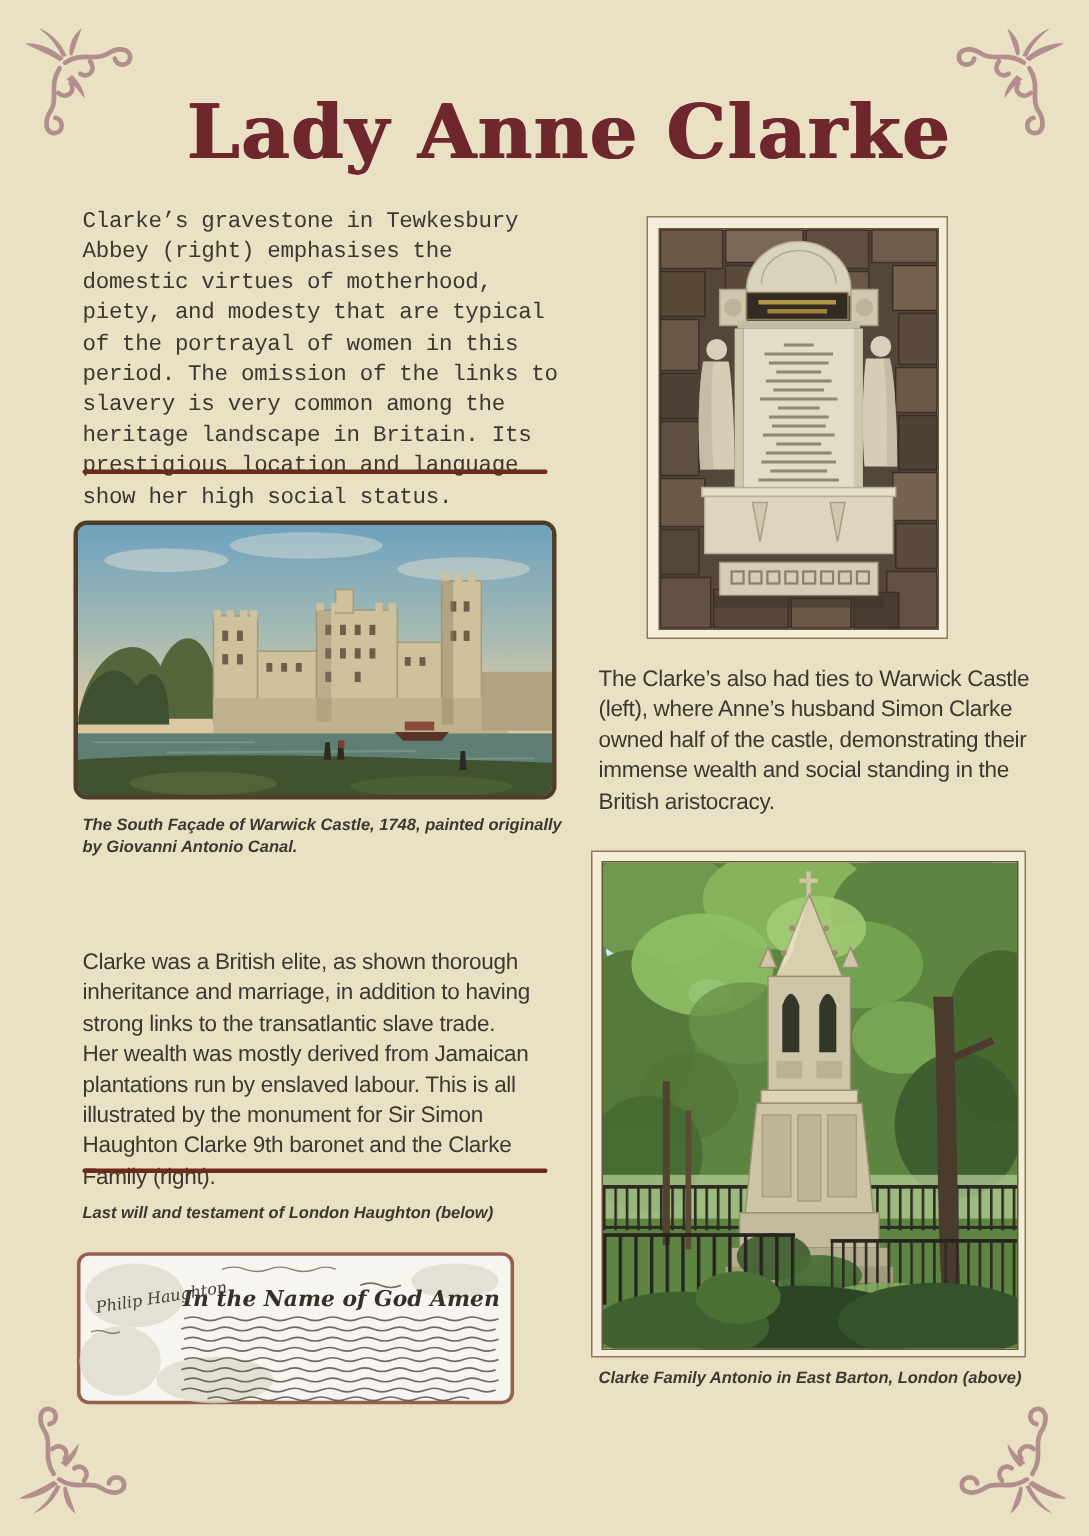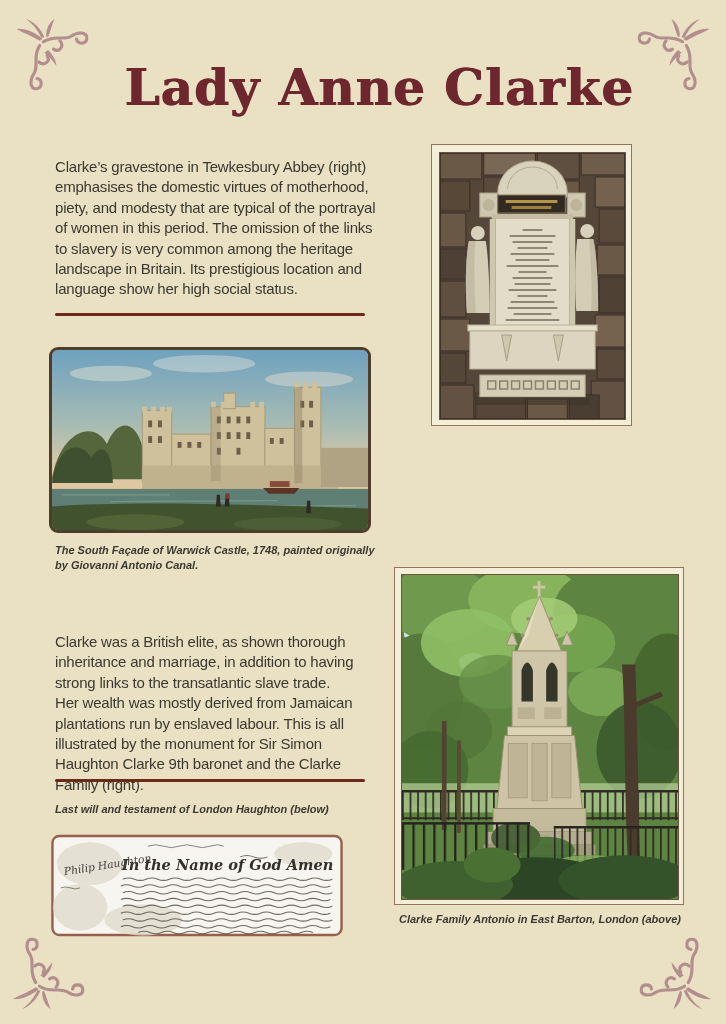--- a/index.html
+++ b/index.html
@@ -128,21 +128,21 @@
     <g fill="#b28f8c" stroke="none">
       <path d="M30,24 C24,12 20,9 13,3 C21,6 29,13 33,23 Z"></path>
       <path d="M28,27 C17,20 9,18 3,14 C12,13 24,18 31,25 Z"></path>
       <path d="M35,22 C35,12 39,7 44,3 C41,11 39,18 37,23 Z"></path>
       <path d="M37,37 C43,43 46,49 46,54 C41,47 37,43 33,40 Z"></path>
     </g>
   </svg>
 
   <h1 class="title">Lady Anne Clarke</h1>
 
-  <p class="para" style="left:55px;top:157px;width:322px;">Clarke’s gravestone in Tewkesbury Abbey (right) emphasises the domestic virtues of motherhood, piety, and modesty that are typical of the portrayal of women in this period. The omission of the links to slavery is very common among the heritage landscape in Britain. Its prestigious location and language show her high social status.</p>
+  <p class="para" style="left:55px;top:138px;width:322px;font-family:Liberation Mono, monospace;">Clarke’s gravestone in Tewkesbury Abbey (right) emphasises the domestic virtues of motherhood, piety, and modesty that are typical of the portrayal of women in this period. The omission of the links to slavery is very common among the heritage landscape in Britain. Its prestigious location and language show her high social status.</p>
 
   <div class="divider" style="left:55px;top:313px;width:310px;"></div>
 
   <div class="painting-frame">
     <svg viewBox="0 0 322 184" width="316" height="180" preserveAspectRatio="none">
       <defs>
         <linearGradient id="sky" x1="0" y1="0" x2="0" y2="1">
           <stop offset="0" stop-color="#6ea2bf"></stop>
           <stop offset="0.55" stop-color="#a9bcb2"></stop>
           <stop offset="0.85" stop-color="#dcc9a6"></stop>
@@ -341,20 +341,21 @@
           <rect x="96" y="228" width="8" height="8"></rect>
           <rect x="108" y="228" width="8" height="8"></rect>
           <rect x="120" y="228" width="8" height="8"></rect>
           <rect x="132" y="228" width="8" height="8"></rect>
       </g>
       <rect x="36" y="244" width="114" height="8" fill="#3f352c" opacity="0.6"></rect>
       <rect x="0" y="0" width="186" height="266" fill="none" stroke="#2e261f" stroke-width="2" opacity="0.5"></rect>
     </svg>
   </div>
 
+  <p class="para" style="left:399px;top:443px;width:302px;">The Clarke’s also had ties to Warwick Castle (left), where Anne’s husband Simon Clarke owned half of the castle, demonstrating their immense wealth and social standing in the British aristocracy.</p>
 
   <div class="photo-frame monu-frame">
     <svg viewBox="0 0 291 333" width="276" height="324" preserveAspectRatio="none">
       <defs>
         <pattern id="bars" width="8" height="32" patternUnits="userSpaceOnUse">
           <rect width="1.8" height="32" fill="#2c2a22"></rect>
         </pattern>
         <pattern id="bars2" width="11" height="50" patternUnits="userSpaceOnUse">
           <rect width="2.4" height="50" fill="#26241e"></rect>
         </pattern>

